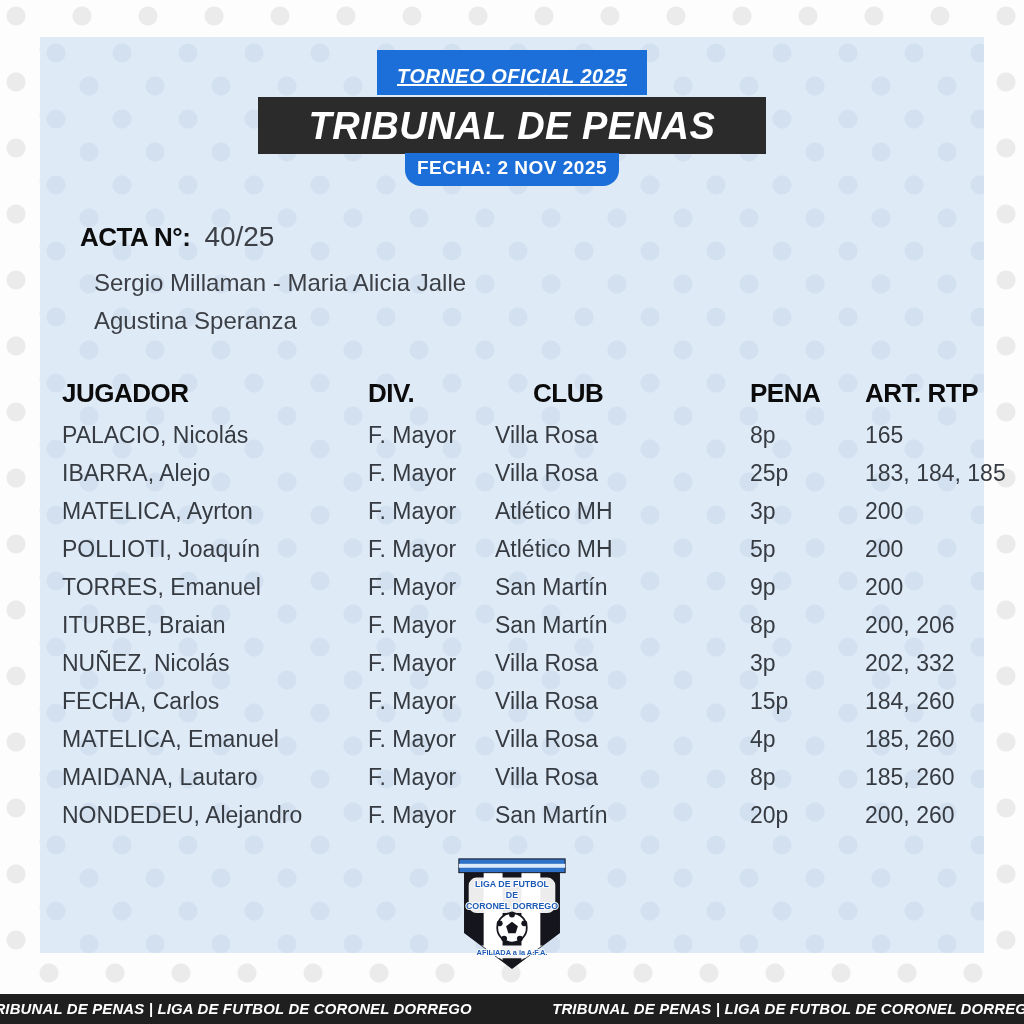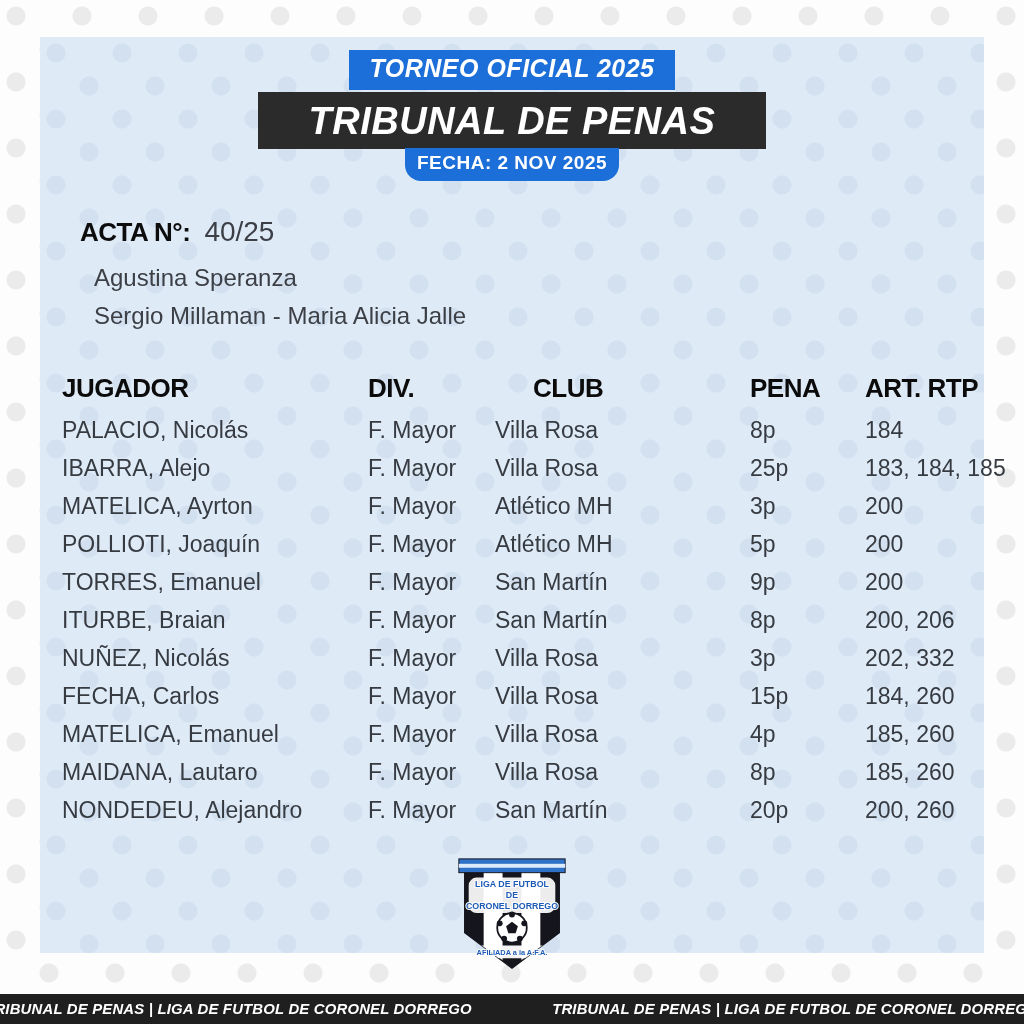--- a/index.html
+++ b/index.html
@@ -18,21 +18,21 @@
     background-color:#dfeaf7;
     background-image:
       radial-gradient(circle at 16px 16px, #d3e0ef 9px, transparent 10px),
       radial-gradient(circle at 49px 49px, #d3e0ef 9px, transparent 10px);
     background-size:66px 66px;
   }
   
   .header-stack { display:flex; flex-direction:column; align-items:center; padding-top:13px; }
   .badge-tournament {
     background:#1c6fd8; color:#fff; font-style:italic; font-weight:800;
-    font-size:25px; letter-spacing:.5px; padding:4px 20px 7px; white-space:nowrap;
+    font-size:20px; letter-spacing:.5px; padding:15px 20px 7px; white-space:nowrap;text-decoration:underline;
   }
   .banner-title {
     background:#2b2b2b; color:#fff; font-style:italic; font-weight:800;
     font-size:38px; letter-spacing:.5px; width:508px; text-align:center;
     padding:8px 0 6px; margin-top:2px; white-space:nowrap;
   }
   .badge-date {
     background:#1c6fd8; color:#fff; font-weight:700; font-size:19px;
     letter-spacing:.5px; padding:4px 12px 7px; margin-top:-1px;
     border-radius:0 0 16px 16px; white-space:nowrap;
@@ -81,41 +81,41 @@
     <div class="badge-date">FECHA: 2 NOV 2025</div>
   </div>
 
   <div class="meta">
     <div class="meta-row">
       <span class="lbl">ACTA N°:</span>
       <span class="val">40/25</span>
     </div>
     <div class="meta-row members">
       <div class="member-values">
+        <div>Sergio Millaman - Maria Alicia Jalle</div>
         <div>Agustina Speranza</div>
-        <div>Sergio Millaman - Maria Alicia Jalle</div>
       </div>
     </div>
   </div>
 
   <div class="table">
     <div class="tr">
       <div class="th c-jug">JUGADOR</div>
       <div class="th c-div">DIV.</div>
       <div class="th c-club">CLUB</div>
       <div class="th c-pena">PENA</div>
       <div class="th c-art">ART. RTP</div>
     </div>
 
     <div class="tr">
       <div class="td">PALACIO, Nicolás</div>
       <div class="td">F. Mayor</div>
       <div class="td">Villa Rosa</div>
       <div class="td">8p</div>
-      <div class="td">184</div>
+      <div class="td">165</div>
     </div>
     <div class="tr">
       <div class="td">IBARRA, Alejo</div>
       <div class="td">F. Mayor</div>
       <div class="td">Villa Rosa</div>
       <div class="td">25p</div>
       <div class="td">183, 184, 185</div>
     </div>
     <div class="tr">
       <div class="td">MATELICA, Ayrton</div>

